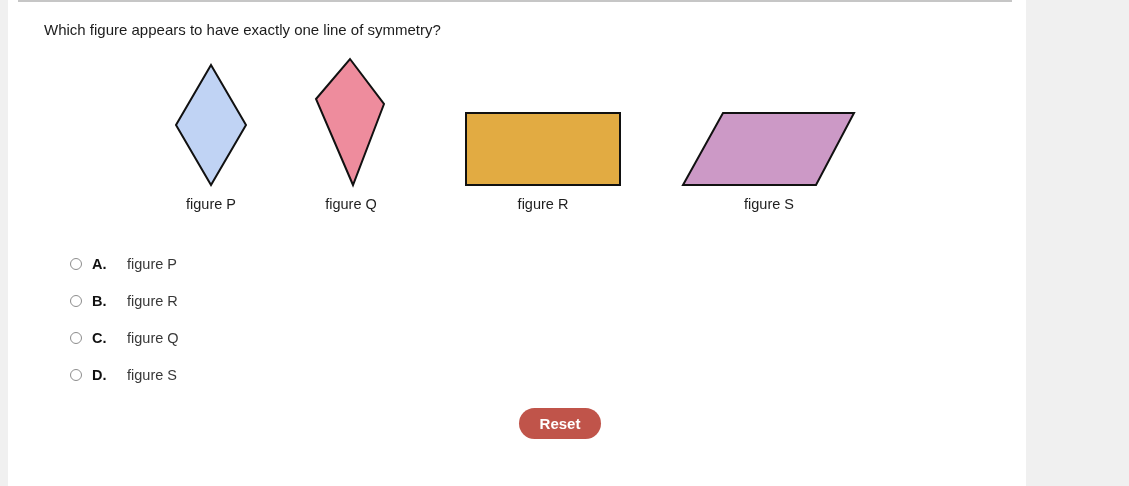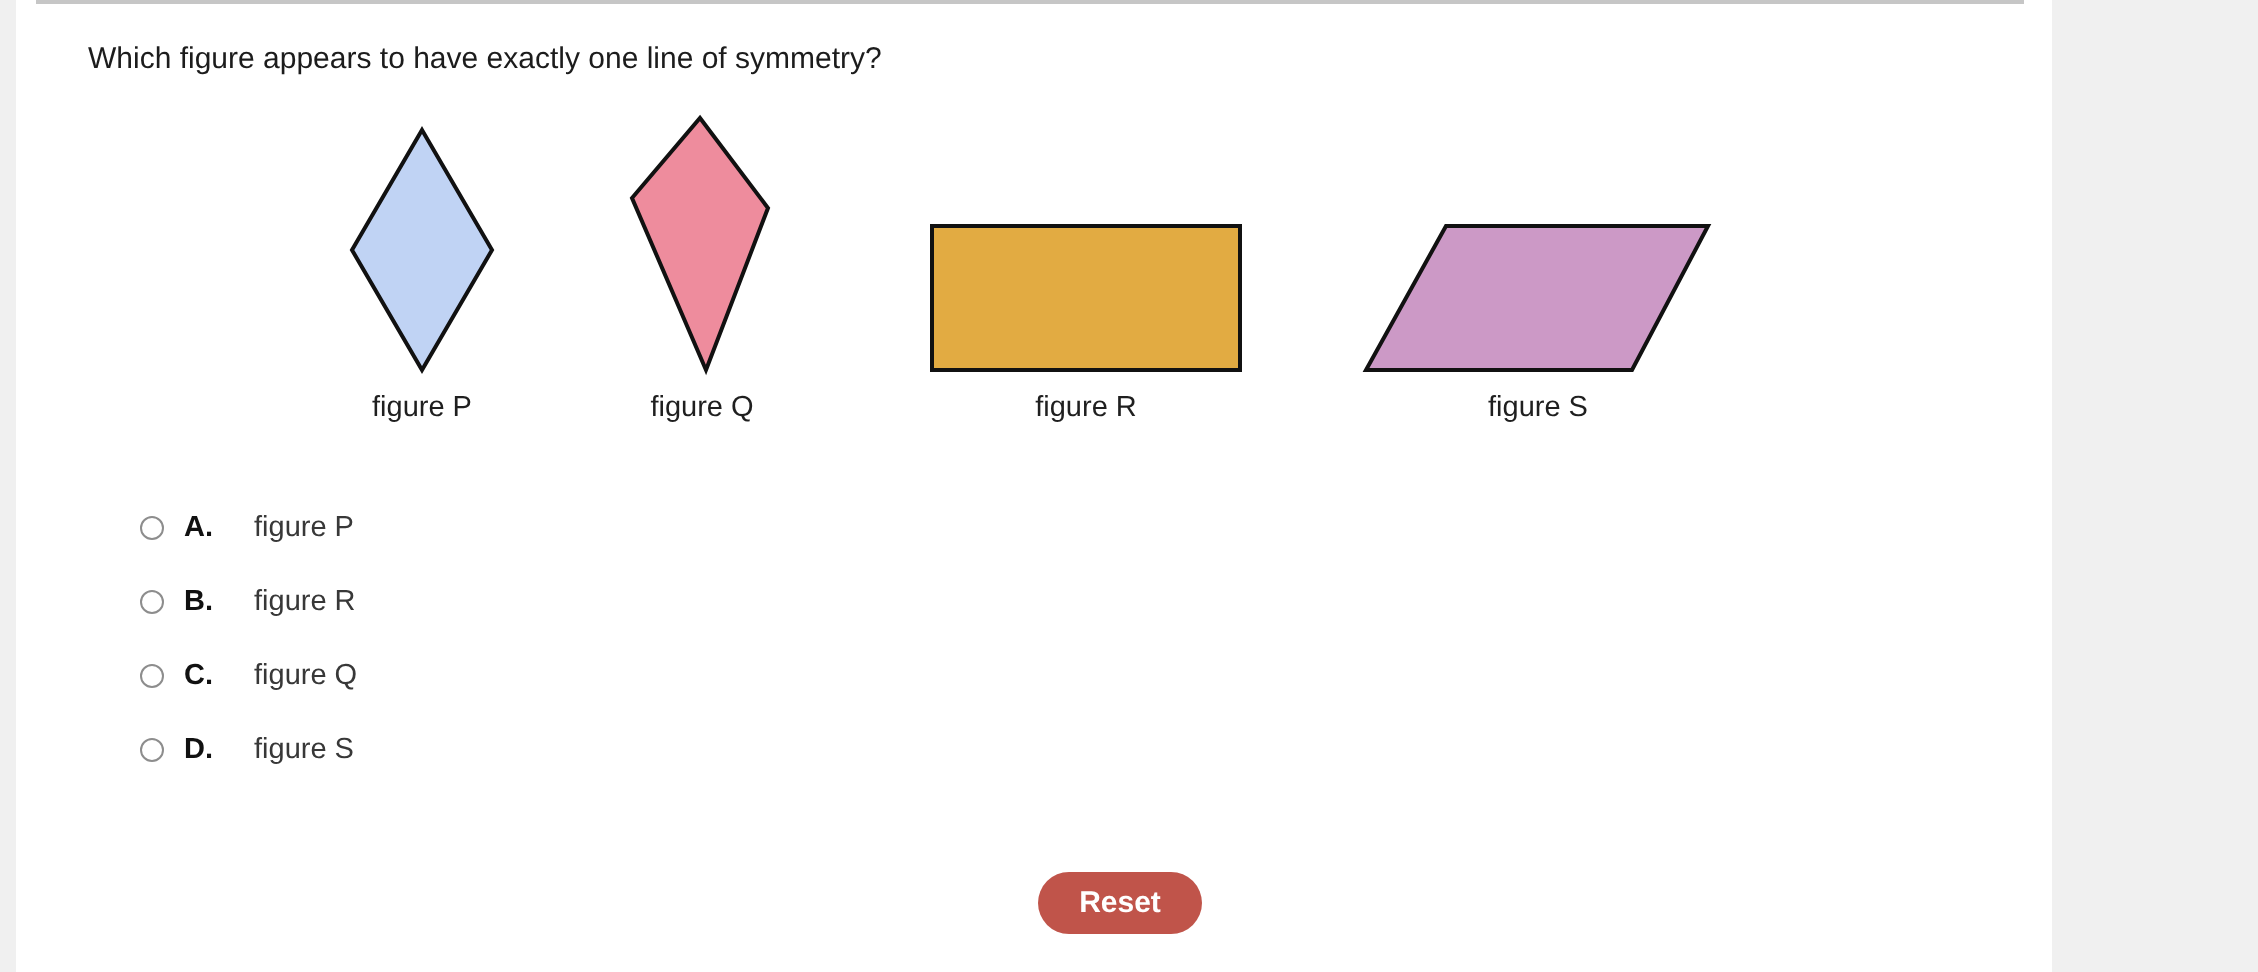--- a/index.html
+++ b/index.html
@@ -44,21 +44,21 @@
   }
   .opt-letter{
     width:25px;font-size:14.5px;font-weight:bold;
     color:var(--option_letter,#111111);
   }
   .opt-text{
     margin-left:10px;font-size:14.5px;
     color:var(--option_text,#383838);
   }
   .actions{
-    position:absolute;left:0;top:436px;width:1104px;
+    position:absolute;left:0;top:408px;width:1104px;
     display:flex;justify-content:center;gap:28px;
   }
   .btn{
     height:31px;border:none;border-radius:15.5px;
     color:#ffffff;font-weight:bold;font-size:15px;
     font-family:"Liberation Sans", sans-serif;
     display:flex;align-items:center;justify-content:center;
     cursor:pointer;padding:0;
   }
   .btn-reset{width:82px;background:var(--reset_bg,#c0544a);}

